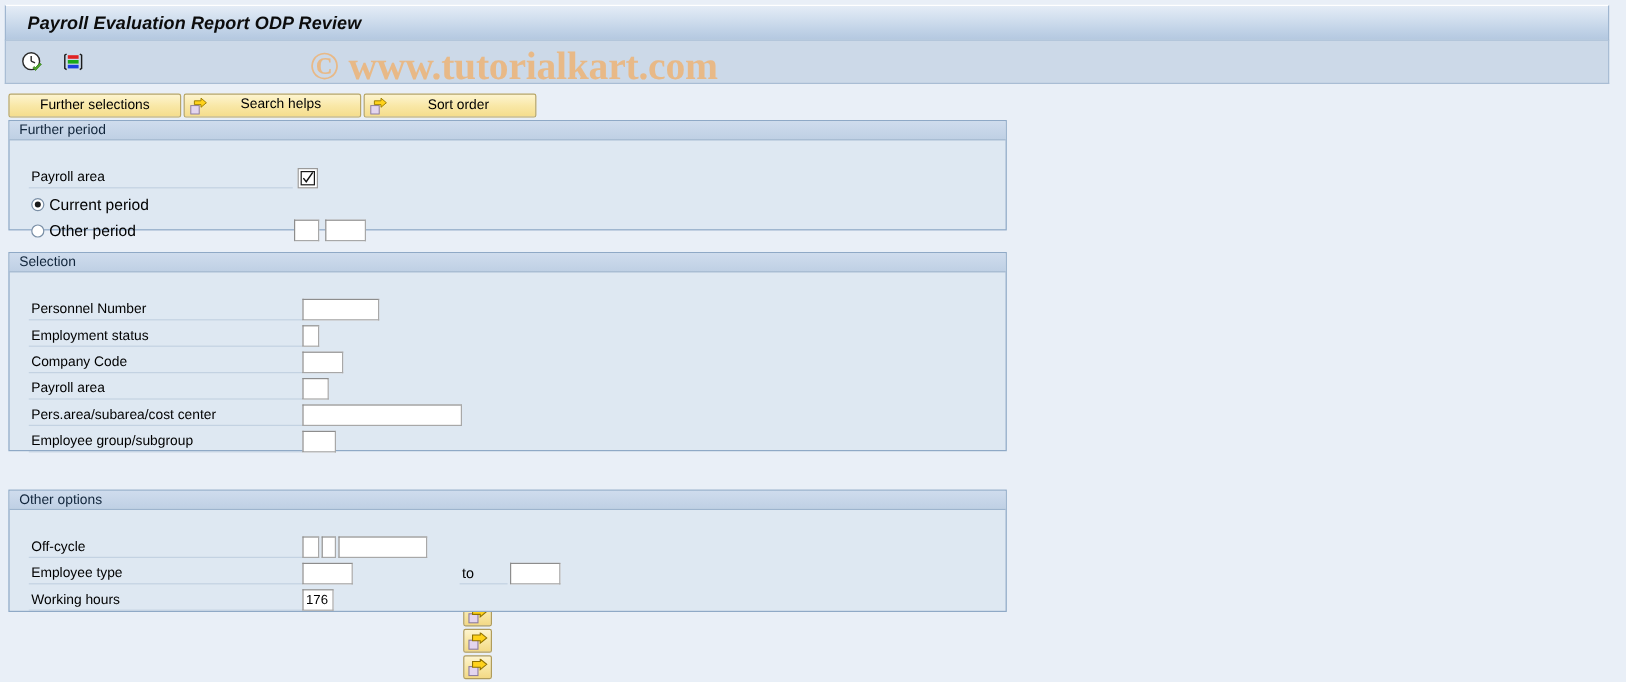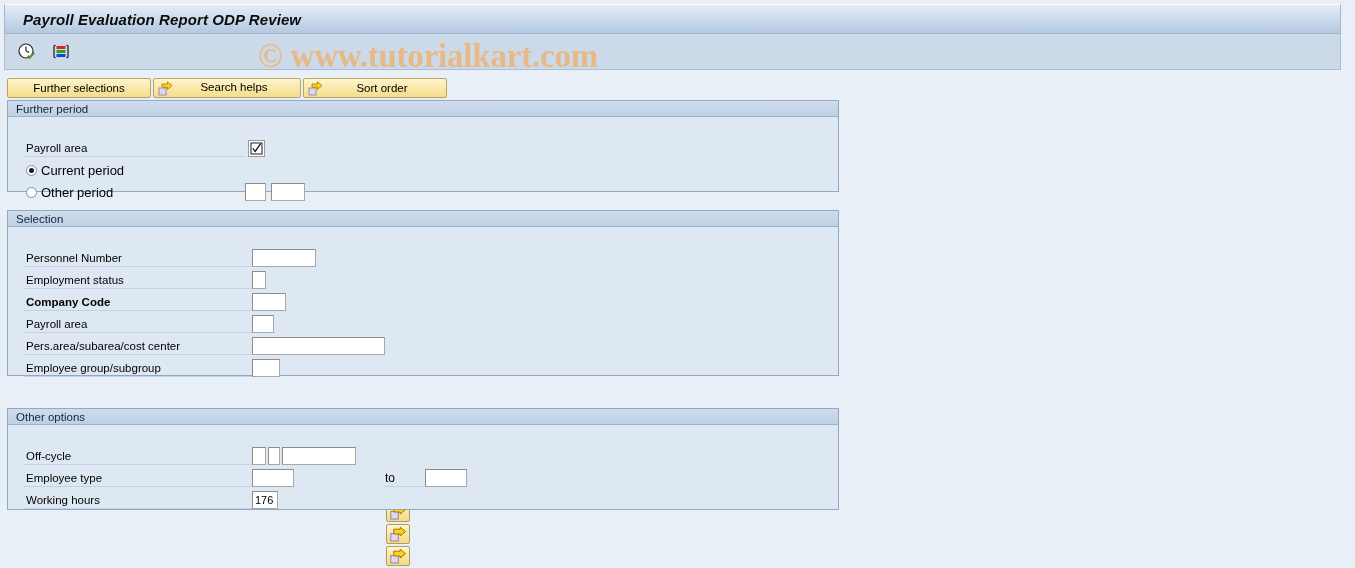--- a/index.html
+++ b/index.html
@@ -308,21 +308,21 @@
         <span class="fld-label" style="width:228px;">Employment status</span>
       </div>
       <input class="inp" style="position: absolute; left: 244px; top: 44px; width: 14px;" value="">
       <button class="msel-btn" style="left:378px; top:253px;">
         <svg width="17" height="15" viewBox="0 0 17 15" aria-hidden="true">
           <rect x="0.8" y="6.5" width="7.5" height="7.5" fill="#e3d5ef" stroke="#8a7aa0" stroke-width="0.9"></rect>
           <path d="M3.8 2.2 L10.2 2.2 L10.2 0.2 L15.6 4.6 L10.2 9 L10.2 7 L3.8 7 Z" fill="#ffd21a" stroke="#8f7200" stroke-width="0.9"></path>
         </svg>
       </button>
 
-      <div class="field-row" style="left:16px; top:66px;font-weight:bold;">
+      <div class="field-row" style="left:16px; top:66px;">
         <span class="fld-label" style="width:228px;">Company Code</span>
       </div>
       <input class="inp" style="position: absolute; left: 244px; top: 66px; width: 34px;" value="">
       <button class="msel-btn" style="left:378px; top:275px;">
         <svg width="17" height="15" viewBox="0 0 17 15" aria-hidden="true">
           <rect x="0.8" y="6.5" width="7.5" height="7.5" fill="#e3d5ef" stroke="#8a7aa0" stroke-width="0.9"></rect>
           <path d="M3.8 2.2 L10.2 2.2 L10.2 0.2 L15.6 4.6 L10.2 9 L10.2 7 L3.8 7 Z" fill="#ffd21a" stroke="#8f7200" stroke-width="0.9"></path>
         </svg>
       </button>
 

